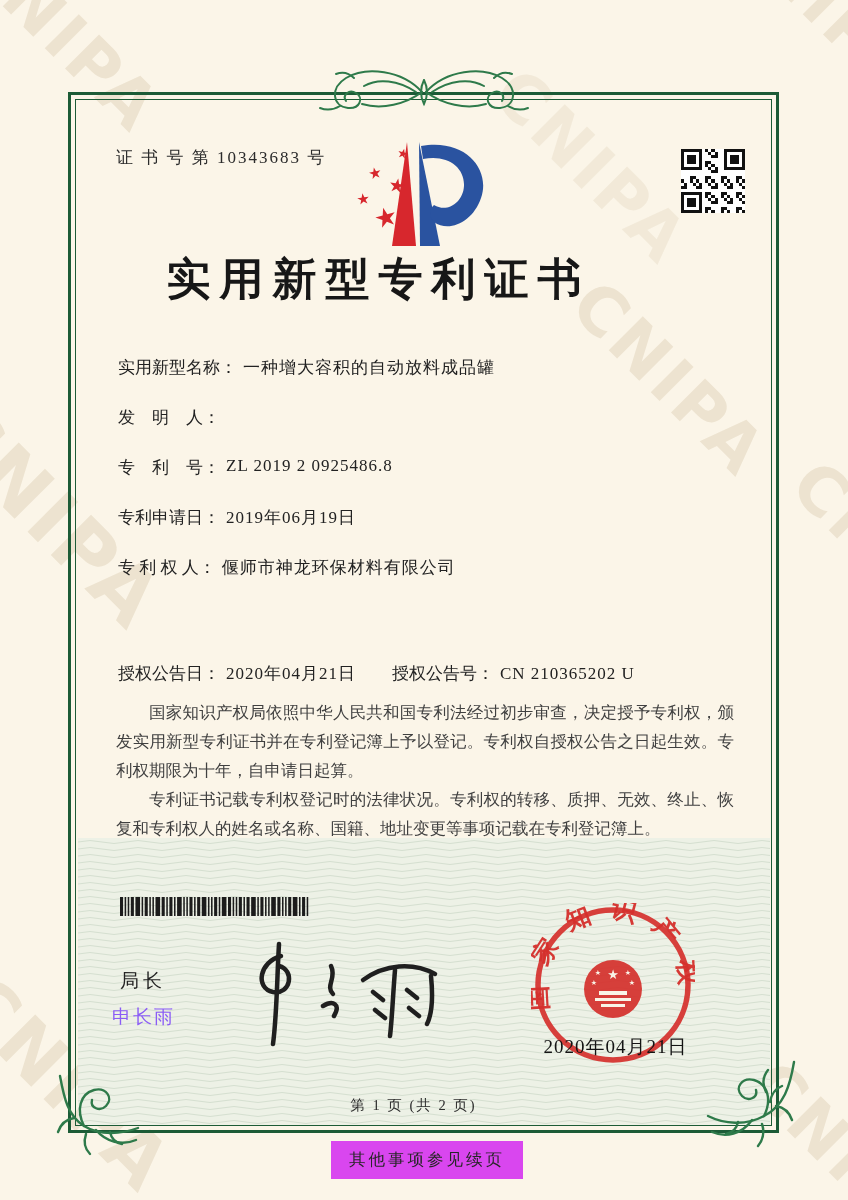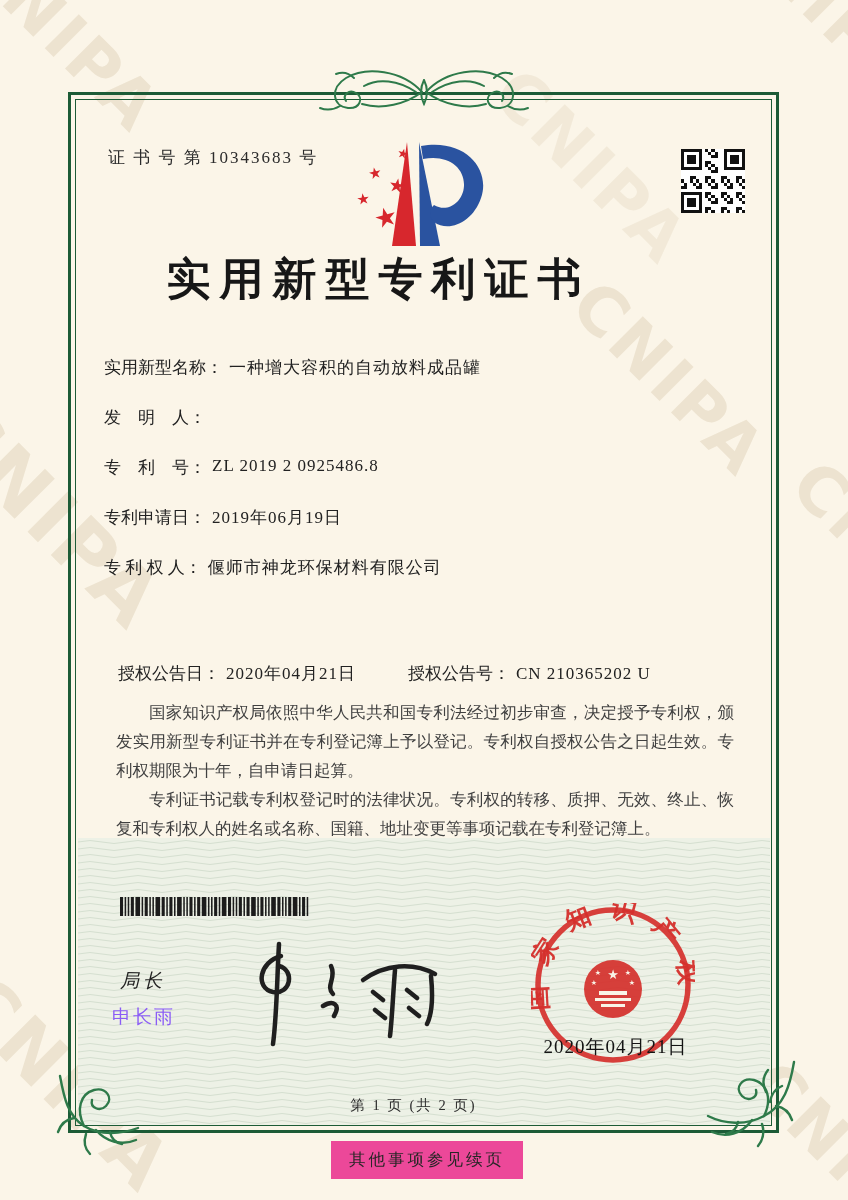--- a/index.html
+++ b/index.html
@@ -28,59 +28,59 @@
 
   
   .band{position:absolute;left:78px;top:838px;width:692px;height:287px;background:#edf1e6;}
   .band svg{display:block;width:100%;height:100%;}
 
   .ornament{position:absolute;pointer-events:none;}
   .orn-top{left:294px;top:62px;width:260px;height:60px;}
   .orn-bl{left:50px;top:1068px;width:100px;height:100px;}
   .orn-br{left:698px;top:1056px;width:104px;height:112px;}
 
-  .cert-no{position:absolute;left:108px;top:146px;font-size:17px;letter-spacing:2px;color:#2b2b2b;}
+  .cert-no{position:absolute;left:116px;top:146px;font-size:17px;letter-spacing:2px;color:#2b2b2b;}
 
   .logo{position:absolute;left:350px;top:136px;width:140px;height:116px;}
   .qr{position:absolute;left:681px;top:149px;width:64px;height:64px;background:#fff;}
 
   .title{position:absolute;left:68px;top:250px;width:621px;text-align:center;
       font-size:44px;font-weight:bold;letter-spacing:9px;color:#171717;}
 
-  .fields{position:absolute;left:104px;top:356px;width:620px;}
+  .fields{position:absolute;left:118px;top:356px;width:620px;}
   .field-row{display:flex;height:50px;font-size:17px;color:#222;}
   .flabel{white-space:pre;margin-right:6px;}
   .fvalue{letter-spacing:1px;}
 
   .grant-row{position:absolute;left:118px;top:662px;display:flex;font-size:17px;color:#222;}
-  .grant-row .col2{margin-left:52px;}
+  .grant-row .col2{margin-left:36px;}
 
   .body-text{position:absolute;left:116px;top:698px;width:618px;font-size:16.5px;
       line-height:29px;color:#404040;text-align:justify;}
   .body-text p{margin:0;text-indent:2em;}
 
   .barcode{position:absolute;left:120px;top:897px;width:216px;height:19px;}
   .barcode svg{display:block;width:100%;height:100%;}
 
   .director-title{position:absolute;left:120px;top:968px;font-size:19px;letter-spacing:4px;
-      color:#222;font-family:"Liberation Sans","DejaVu Sans",sans-serif;font-style:italic;}
+      color:#222;font-family:"Liberation Sans","DejaVu Sans",sans-serif;}
   .director-name{position:absolute;left:112px;top:1004px;font-size:19px;letter-spacing:2px;
       color:#8b5cf6;font-family:"Liberation Sans","DejaVu Sans",sans-serif;}
 
   .signature{position:absolute;left:235px;top:936px;width:215px;height:118px;}
 
   .seal{position:absolute;left:531px;top:903px;width:164px;height:164px;}
   .seal-date{position:absolute;left:518px;top:1034px;width:195px;text-align:center;
       font-size:19px;letter-spacing:1px;color:#141414;}
 
   .page-info{position:absolute;left:68px;top:1096px;width:691px;text-align:center;
       font-size:14.5px;letter-spacing:2px;color:#2c2c2c;}
 
   .footer-note{position:absolute;left:331px;top:1141px;width:192px;height:38px;
-      background:#ec4899;display:flex;align-items:center;justify-content:center;
+      background:#d946ef;display:flex;align-items:center;justify-content:center;
       font-size:16.5px;letter-spacing:3px;color:#262626;}
 </style>
 </head>
 <body>
 
 <div class="page">
 
   <span class="wm wm1">CNIPA</span>
   <span class="wm wm2">CNIPA</span>
   <span class="wm wm3">CNIPA</span>

